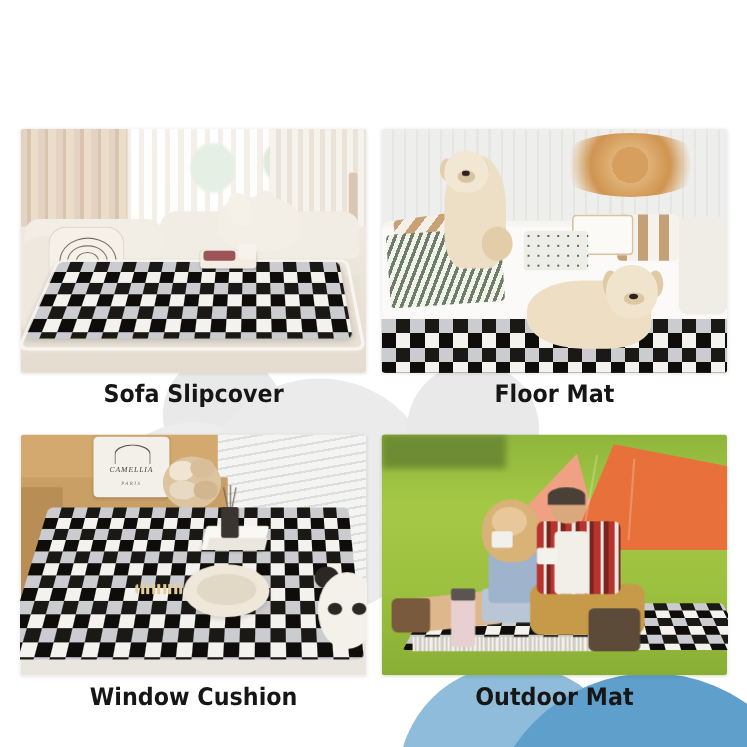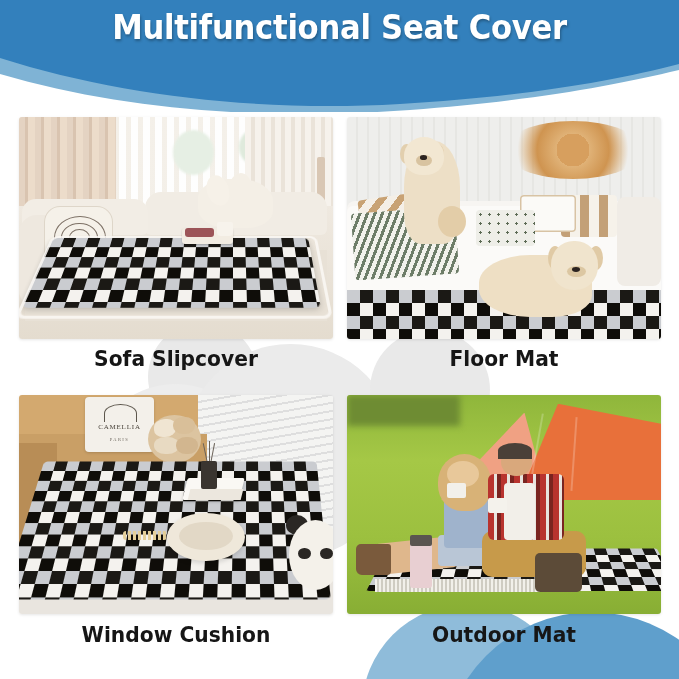--- a/index.html
+++ b/index.html
@@ -66,20 +66,21 @@
     left: 442px; top: 612px; width: 300px; height: 300px;
     background: #5f9fcc;
   }
 
   
   .tile {
     position: absolute;
     overflow: hidden;
     border-radius: 3px;
     box-shadow: 0 1px 3px rgba(0,0,0,0.10);
+    font-style: italic;
   }
   .tile-photo {
     position: absolute;
     left: 0; top: 0;
     width: 100%; height: 100%;
     overflow: hidden;
   }
   .tile-1 { left: 19px;  top: 117px; width: 314px; height: 222px; }
   .tile-2 { left: 347px; top: 117px; width: 314px; height: 222px; }
   .tile-3 { left: 19px;  top: 395px; width: 314px; height: 219px; }
@@ -259,28 +260,20 @@
 
 <div id="page">
 
   <div class="deco deco-gray-1"></div>
   <div class="deco deco-gray-4"></div>
   <div class="deco deco-gray-2"></div>
   <div class="deco deco-gray-3"></div>
   <div class="deco deco-blue-light"></div>
   <div class="deco deco-blue-main"></div>
 
-  <div class="header">
-    <svg class="header-bg" viewBox="0 0 679 112" preserveAspectRatio="none">
-      <rect x="0" y="0" width="679" height="112" fill="#3380BC"></rect>
-      <path d="M0,58 C120,96 260,112 400,104 C520,97 610,82 679,64 L679,112 L0,112 Z" fill="#7FB3D5"></path>
-      <path d="M0,74 C130,112 270,120 410,110 C530,101 612,86 679,70 L679,112 L0,112 Z" fill="#FFFFFF"></path>
-    </svg>
-    <div class="header-title">Multifunctional Seat Cover</div>
-  </div>
 
   <div class="tile tile-1">
     <div class="tile-photo">
       <div class="pz p1-wall"></div>
       <div class="pz p1-sheer"></div>
       <div class="pz p1-win1 soft"></div>
       <div class="pz p1-win2 soft"></div>
       <div class="pz p1-curtL"></div>
       <div class="pz p1-curtR"></div>
       <div class="pz p1-rod"></div>

